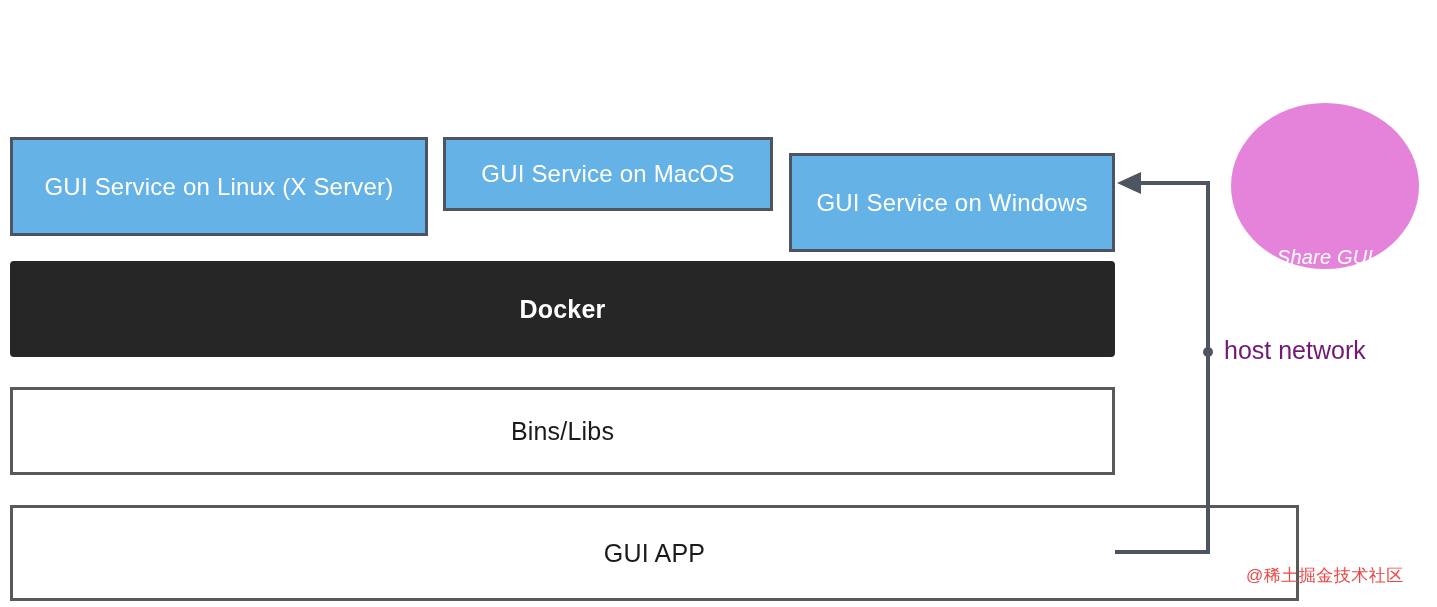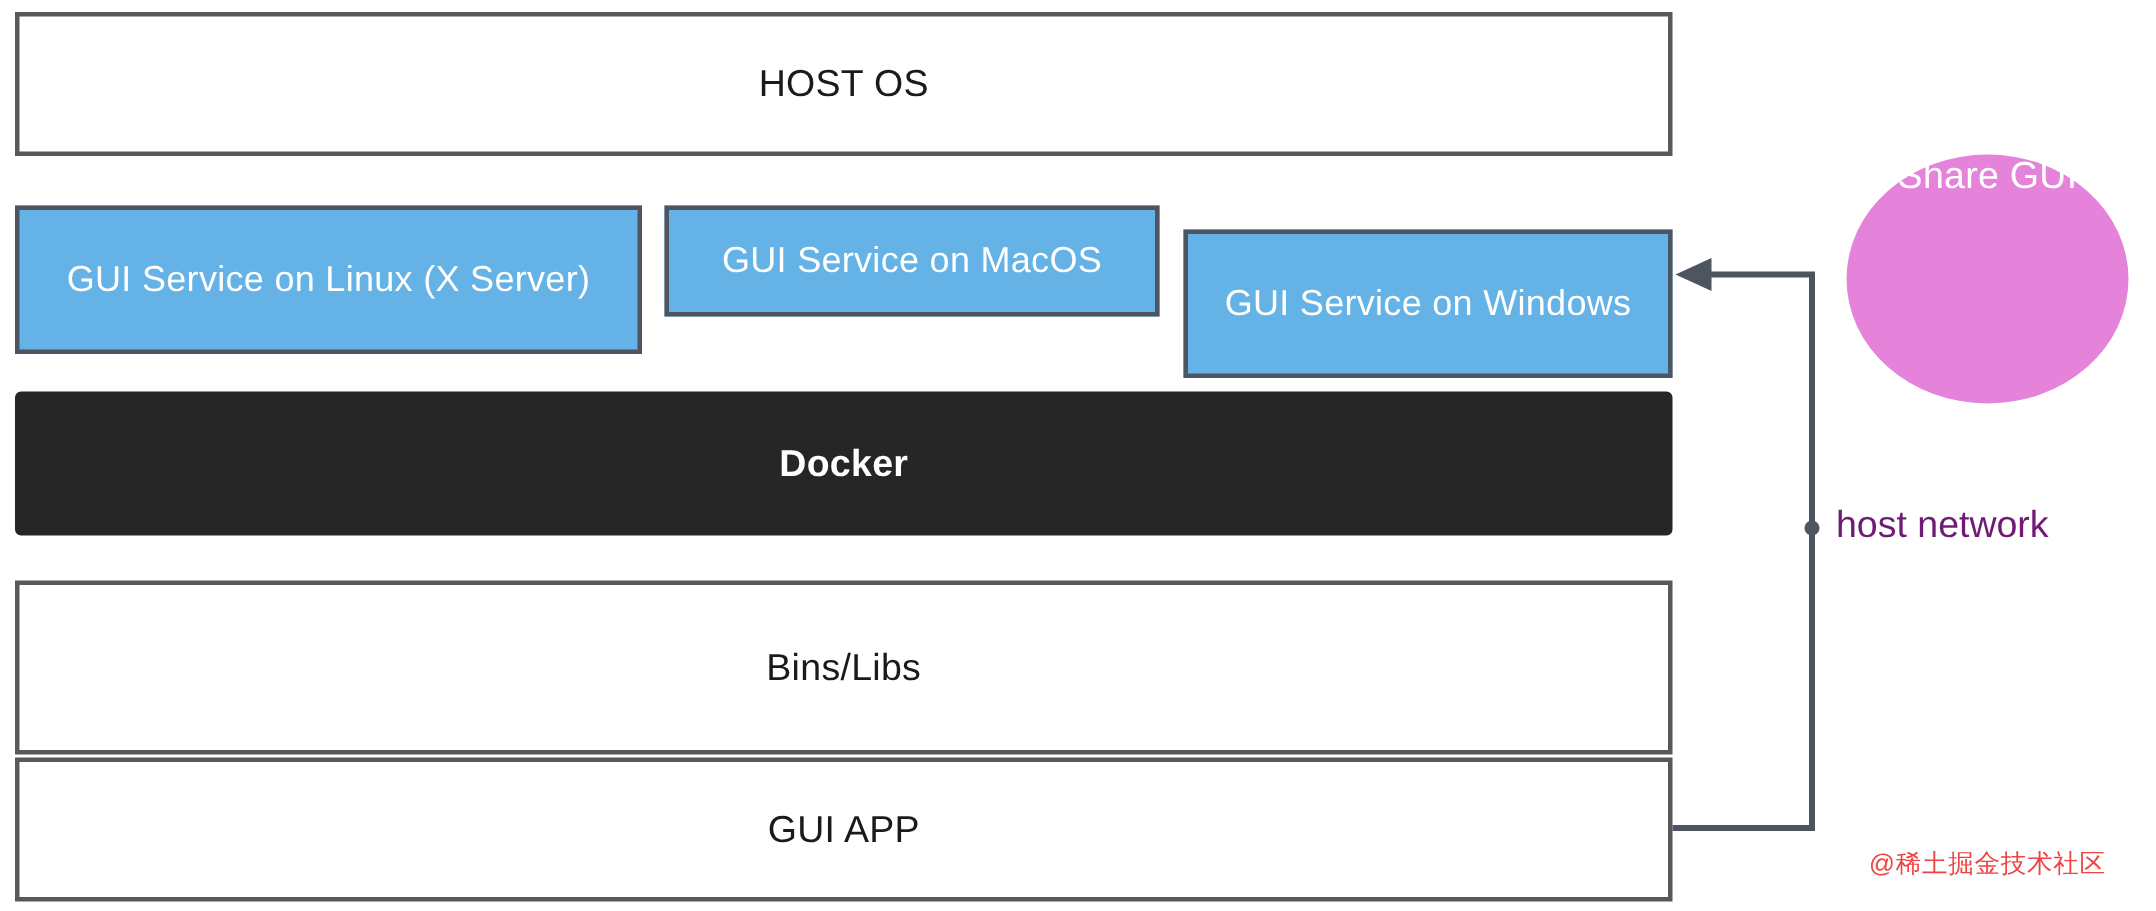--- a/index.html
+++ b/index.html
@@ -42,37 +42,38 @@
     color: #ffffff;
     border-radius: 4px;
     font-size: 25px;
     font-weight: 600;
   }
   #host-os      { left: 10px;  top: 8px;   width: 1105px; height: 96px; }
   #svc-linux    { left: 10px;  top: 137px; width: 418px;  height: 99px; }
   #svc-macos    { left: 443px; top: 137px; width: 330px;  height: 74px; }
   #svc-windows  { left: 789px; top: 137px; width: 326px;  height: 99px; margin-top: 16px; }
   #docker       { left: 10px;  top: 261px; width: 1105px; height: 96px; }
-  #bins-libs    { left: 10px;  top: 387px; width: 1105px; height: 116px; }
-  #gui-app      { left: 10px;  top: 505px; width: 1105px; height: 96px; }
+  #bins-libs    { left: 10px;  top: 387px; width: 1105px; height: 88px; }
+  #gui-app      { left: 10px;  top: 505px; width: 1289px; height: 96px; }
 
   #share-gui {
     position: absolute;
     left: 1231px;
     top: 103px;
     width: 188px;
     height: 166px;
     border-radius: 50%;
     background: #E583DB;
     display: flex;
-    align-items: flex-start;
+    align-items: flex-end;
     justify-content: center;
     color: #ffffff;
-    font-size: 25px;
+    font-size: 20px;
     letter-spacing: 0.2px;
+    font-style: italic;
   }
 
   #connector-svg {
     position: absolute;
     left: 0;
     top: 0;
     width: 1437px;
     height: 607px;
     pointer-events: none;
   }
@@ -94,21 +95,20 @@
     color: #ef4444;
     white-space: nowrap;
     letter-spacing: 0.5px;
   }
 </style>
 </head>
 <body>
 
 <div id="canvas">
 
-  <div class="box" id="host-os">HOST OS</div>
 
   <div class="box blue" id="svc-linux">GUI Service on Linux (X Server)</div>
 
   <div class="box blue" id="svc-macos">GUI Service on MacOS</div>
 
   <div class="box blue" id="svc-windows">GUI Service on Windows</div>
 
   <div class="box dark" id="docker">Docker</div>
 
   <div class="box" id="bins-libs">Bins/Libs</div>

